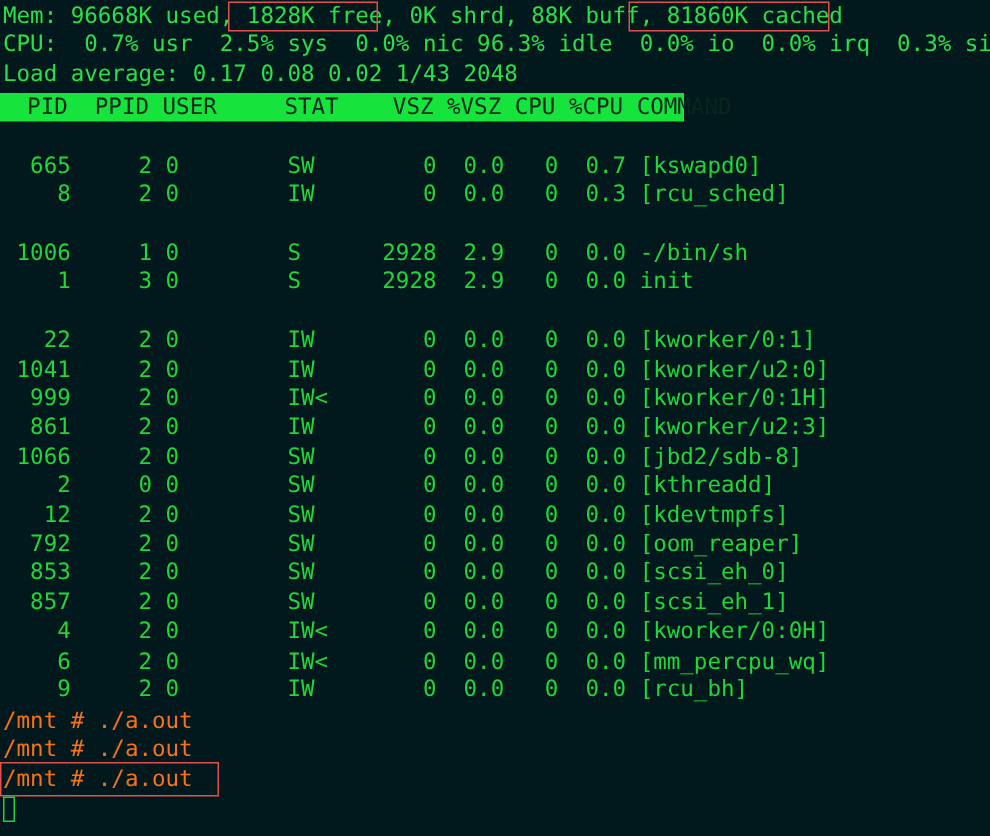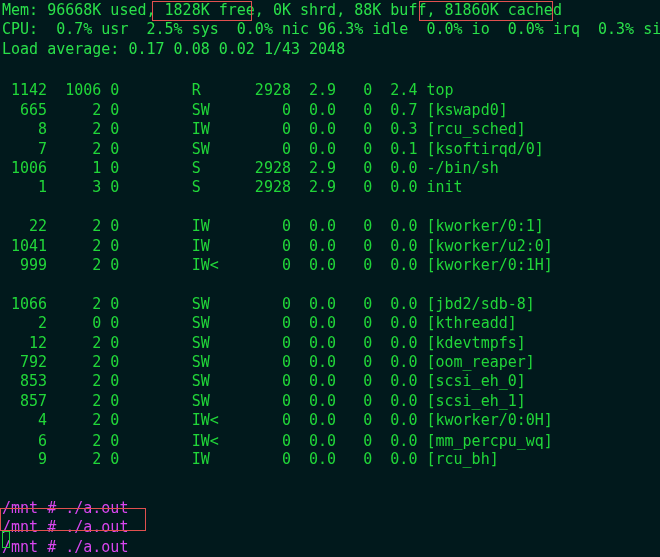--- a/index.html
+++ b/index.html
@@ -29,21 +29,21 @@
   .tbl-head {
     position: absolute;
     left: 0;
     width: 456px;
     background: #16e33c;
     color: #06281a;
     white-space: pre;
     font-weight: normal;
   }
   .row { color: #21d639; }
-  .prompt { color: #d946ef; margin-top: 28px; }
+  .prompt { color: #f97316; }
   .redbox {
     position: absolute;
     border: 1px solid #e0504f;
     box-sizing: border-box;
     pointer-events: none;
   }
   .cursor {
     position: absolute;
     border: 1px solid #1fd13a;
     box-sizing: border-box;
@@ -58,30 +58,30 @@
   <div class="line hdr-line" style="top:1px;">Mem: 96668K used, 1828K free, 0K shrd, 88K buff, 81860K cached</div>
 
   <div class="line hdr-line" style="top:20.4px;">CPU:  0.7% usr  2.5% sys  0.0% nic 96.3% idle  0.0% io  0.0% irq  0.3% sirq</div>
 
   <div class="line hdr-line" style="top:39.8px;">Load average: 0.17 0.08 0.02 1/43 2048</div>
 
   <div class="redbox" style="left:152px; top:1px; width:100px; height:20px;"></div>
 
   <div class="redbox" style="left:419px; top:1px; width:134px; height:20px;"></div>
 
+  <div class="tbl-head" style="top:62px;">  PID  PPID USER     STAT    VSZ %VSZ CPU %CPU COMMAND</div>
 
-  <div class="line row" style="top:81.4px;"> 1142  1006 0        R      2928  2.9   0  2.4 top</div>
   <div class="line row" style="top:100.8px;">  665     2 0        SW        0  0.0   0  0.7 [kswapd0]</div>
   <div class="line row" style="top:120.2px;">    8     2 0        IW        0  0.0   0  0.3 [rcu_sched]</div>
-  <div class="line row" style="top:139.6px;">    7     2 0        SW        0  0.0   0  0.1 [ksoftirqd/0]</div>
   <div class="line row" style="top:159.0px;"> 1006     1 0        S      2928  2.9   0  0.0 -/bin/sh</div>
   <div class="line row" style="top:178.4px;">    1     3 0        S      2928  2.9   0  0.0 init</div>
   <div class="line row" style="top:217.2px;">   22     2 0        IW        0  0.0   0  0.0 [kworker/0:1]</div>
   <div class="line row" style="top:236.6px;"> 1041     2 0        IW        0  0.0   0  0.0 [kworker/u2:0]</div>
   <div class="line row" style="top:256.0px;">  999     2 0        IW&lt;       0  0.0   0  0.0 [kworker/0:1H]</div>
+  <div class="line row" style="top:275.4px;">  861     2 0        IW        0  0.0   0  0.0 [kworker/u2:3]</div>
   <div class="line row" style="top:294.8px;"> 1066     2 0        SW        0  0.0   0  0.0 [jbd2/sdb-8]</div>
   <div class="line row" style="top:314.2px;">    2     0 0        SW        0  0.0   0  0.0 [kthreadd]</div>
   <div class="line row" style="top:333.6px;">   12     2 0        SW        0  0.0   0  0.0 [kdevtmpfs]</div>
   <div class="line row" style="top:353.0px;">  792     2 0        SW        0  0.0   0  0.0 [oom_reaper]</div>
   <div class="line row" style="top:372.4px;">  853     2 0        SW        0  0.0   0  0.0 [scsi_eh_0]</div>
   <div class="line row" style="top:391.8px;">  857     2 0        SW        0  0.0   0  0.0 [scsi_eh_1]</div>
   <div class="line row" style="top:411.2px;">    4     2 0        IW&lt;       0  0.0   0  0.0 [kworker/0:0H]</div>
   <div class="line row" style="top:432px;text-align:center;">    6     2 0        IW&lt;       0  0.0   0  0.0 [mm_percpu_wq]</div>
   <div class="line row" style="top:450.0px;">    9     2 0        IW        0  0.0   0  0.0 [rcu_bh]</div>
 

